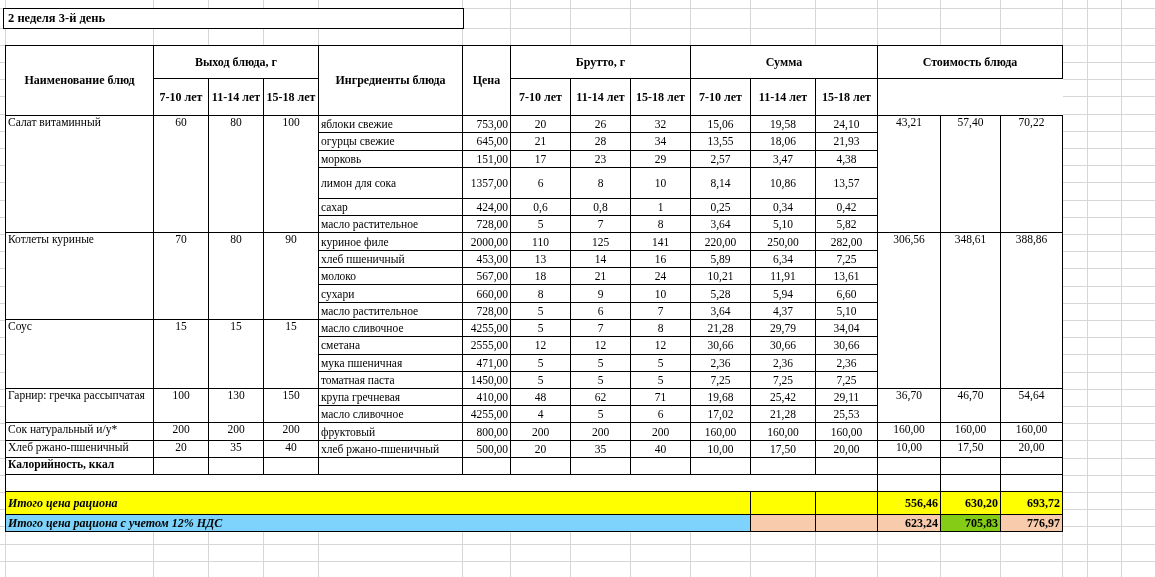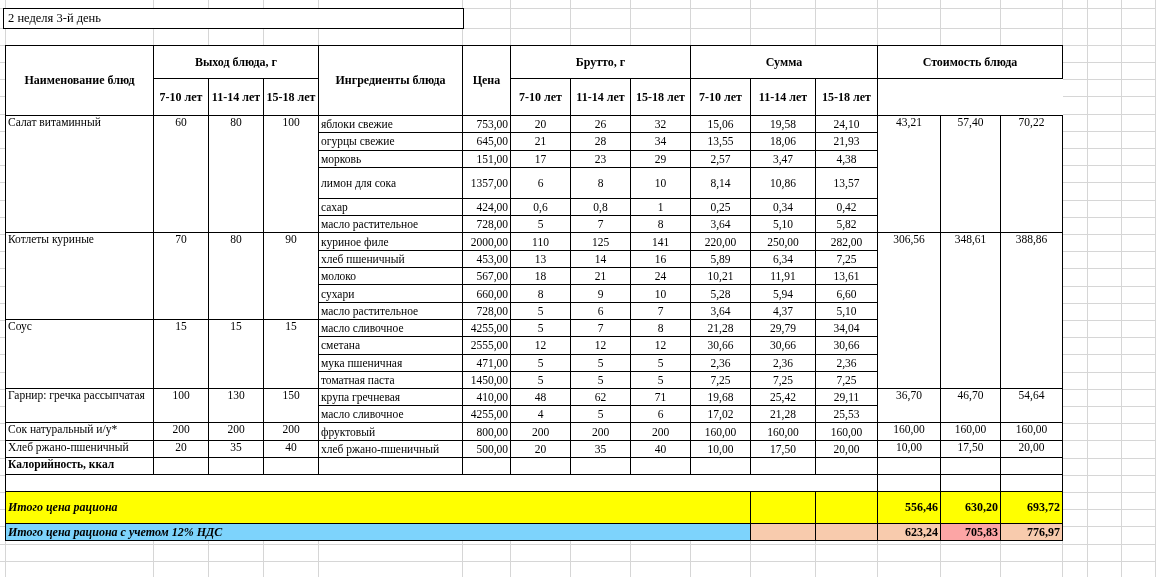--- a/index.html
+++ b/index.html
@@ -10,21 +10,21 @@
   }
   
   #grid-layer{position:absolute;left:0;top:0;width:1156px;height:577px;z-index:1;}
   .gv{position:absolute;top:0;width:1px;height:577px;background:#d6d6d6;}
   .gh{position:absolute;left:0;height:1px;width:1156px;background:#d6d6d6;}
 
   
   #title-cell{
     position:absolute;left:3px;top:8px;width:455px;height:19px;z-index:3;
     background:#fff;border:1px solid #000;
-    font-weight:normal;font-size:12.5px;line-height:18px;padding-left:4px;
+    font-weight:bold;font-size:12.5px;line-height:18px;padding-left:4px;
     white-space:nowrap;
   }
 
   
   #menu-table{
     position:absolute;left:5px;top:45px;z-index:2;
     border-collapse:collapse;table-layout:fixed;background:#fff;
     font-size:11.5px;color:#000;
   }
   #menu-table th, #menu-table td{
@@ -389,30 +389,30 @@
         <td class="c top" rowspan="1"></td>
         <td class="c top" rowspan="1"></td>
         <td class="c top" rowspan="1"></td>
       </tr>
       <tr style="height: 17px;">
         <td class="nb" colspan="12"></td>
         <td class="c"></td>
         <td class="c"></td>
         <td class="c"></td>
       </tr>
-      <tr class="total-row" style="height: 32px;">
+      <tr class="total-row" style="height: 23px;">
         <td class="total-label" colspan="10" style="background: rgb(255, 255, 0);">Итого цена рациона</td>
         <td class="c" style="background: rgb(255, 255, 0);"></td>
         <td class="c" style="background: rgb(255, 255, 0);"></td>
         <td class="total-val" style="background: rgb(255, 255, 0);">556,46</td>
         <td class="total-val" style="background: rgb(255, 255, 0);">630,20</td>
         <td class="total-val" style="background: rgb(255, 255, 0);">693,72</td>
       </tr>
       <tr class="total-row" style="height: 16.5px;">
         <td class="total-label" colspan="10" style="background: #7dd3fc;">Итого цена рациона с учетом 12% НДС</td>
         <td class="c" style="background: rgb(248, 203, 173);"></td>
         <td class="c" style="background: rgb(248, 203, 173);"></td>
         <td class="total-val" style="background: rgb(248, 203, 173);">623,24</td>
-        <td class="total-val" style="background: #fca5a5;">705,83</td>
+        <td class="total-val" style="background: #84cc16;">705,83</td>
         <td class="total-val" style="background: rgb(248, 203, 173);">776,97</td>
       </tr>
     </tbody>
 </table>
 
 </body></html>

